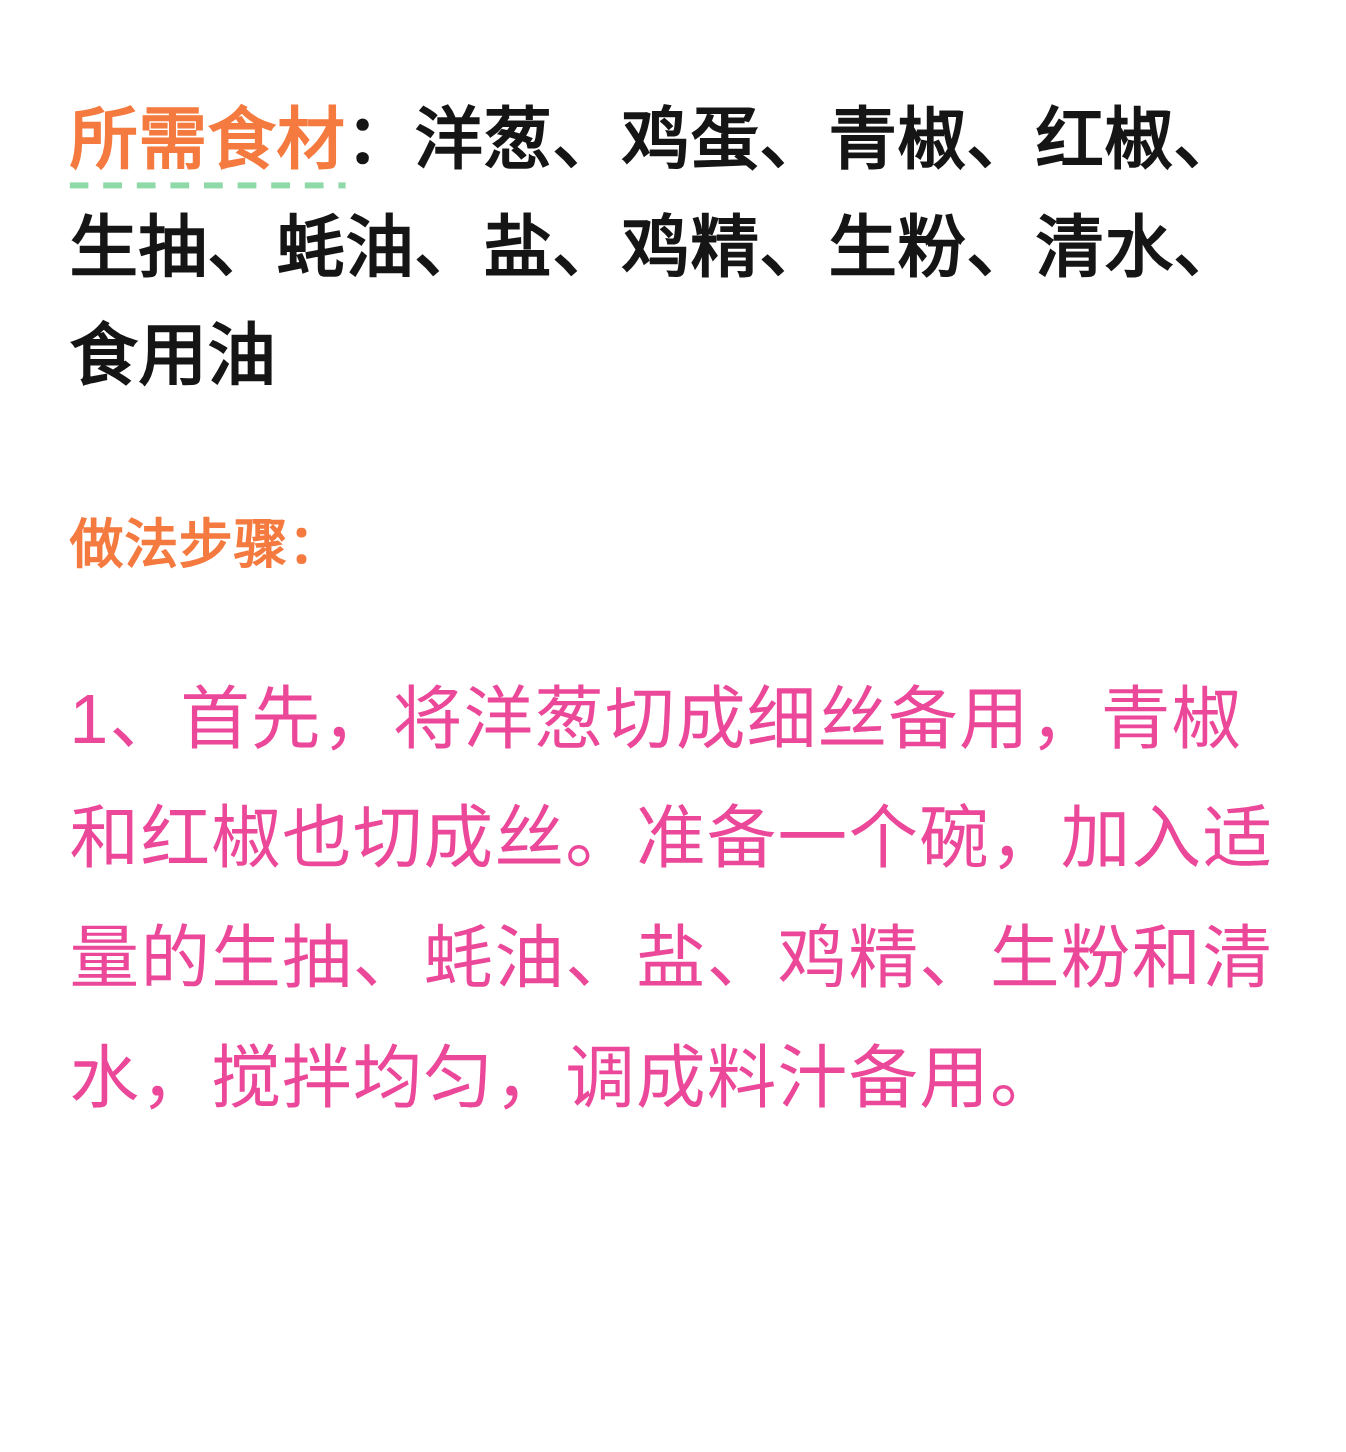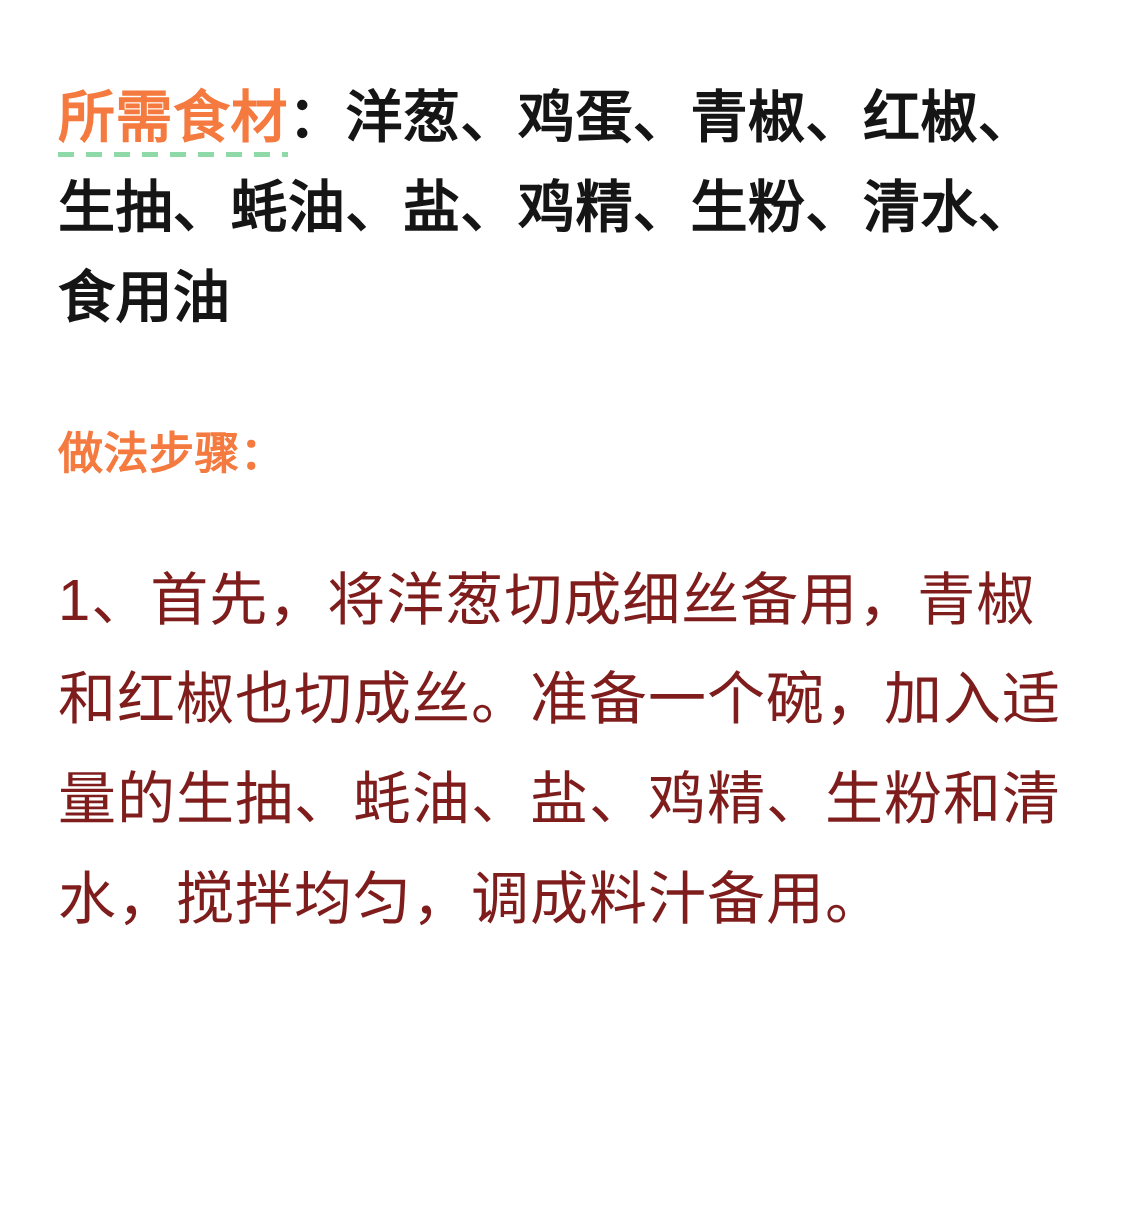--- a/index.html
+++ b/index.html
@@ -61,21 +61,21 @@
     color: #f47a3f;
     margin: 78px 0 0 0;
     letter-spacing: 0.5px;
   }
 
   
   .step-para {
     font-size: 58px;
     line-height: 1.72;
     font-weight: 400;
-    color: #7f1d1d;
+    color: #ec4899;
     margin: 62px 0 0 0;
     letter-spacing: 1px;
     word-break: break-word;
   }
 </style>
 </head>
 <body>
 
 <div class="page">
   <div class="content">

